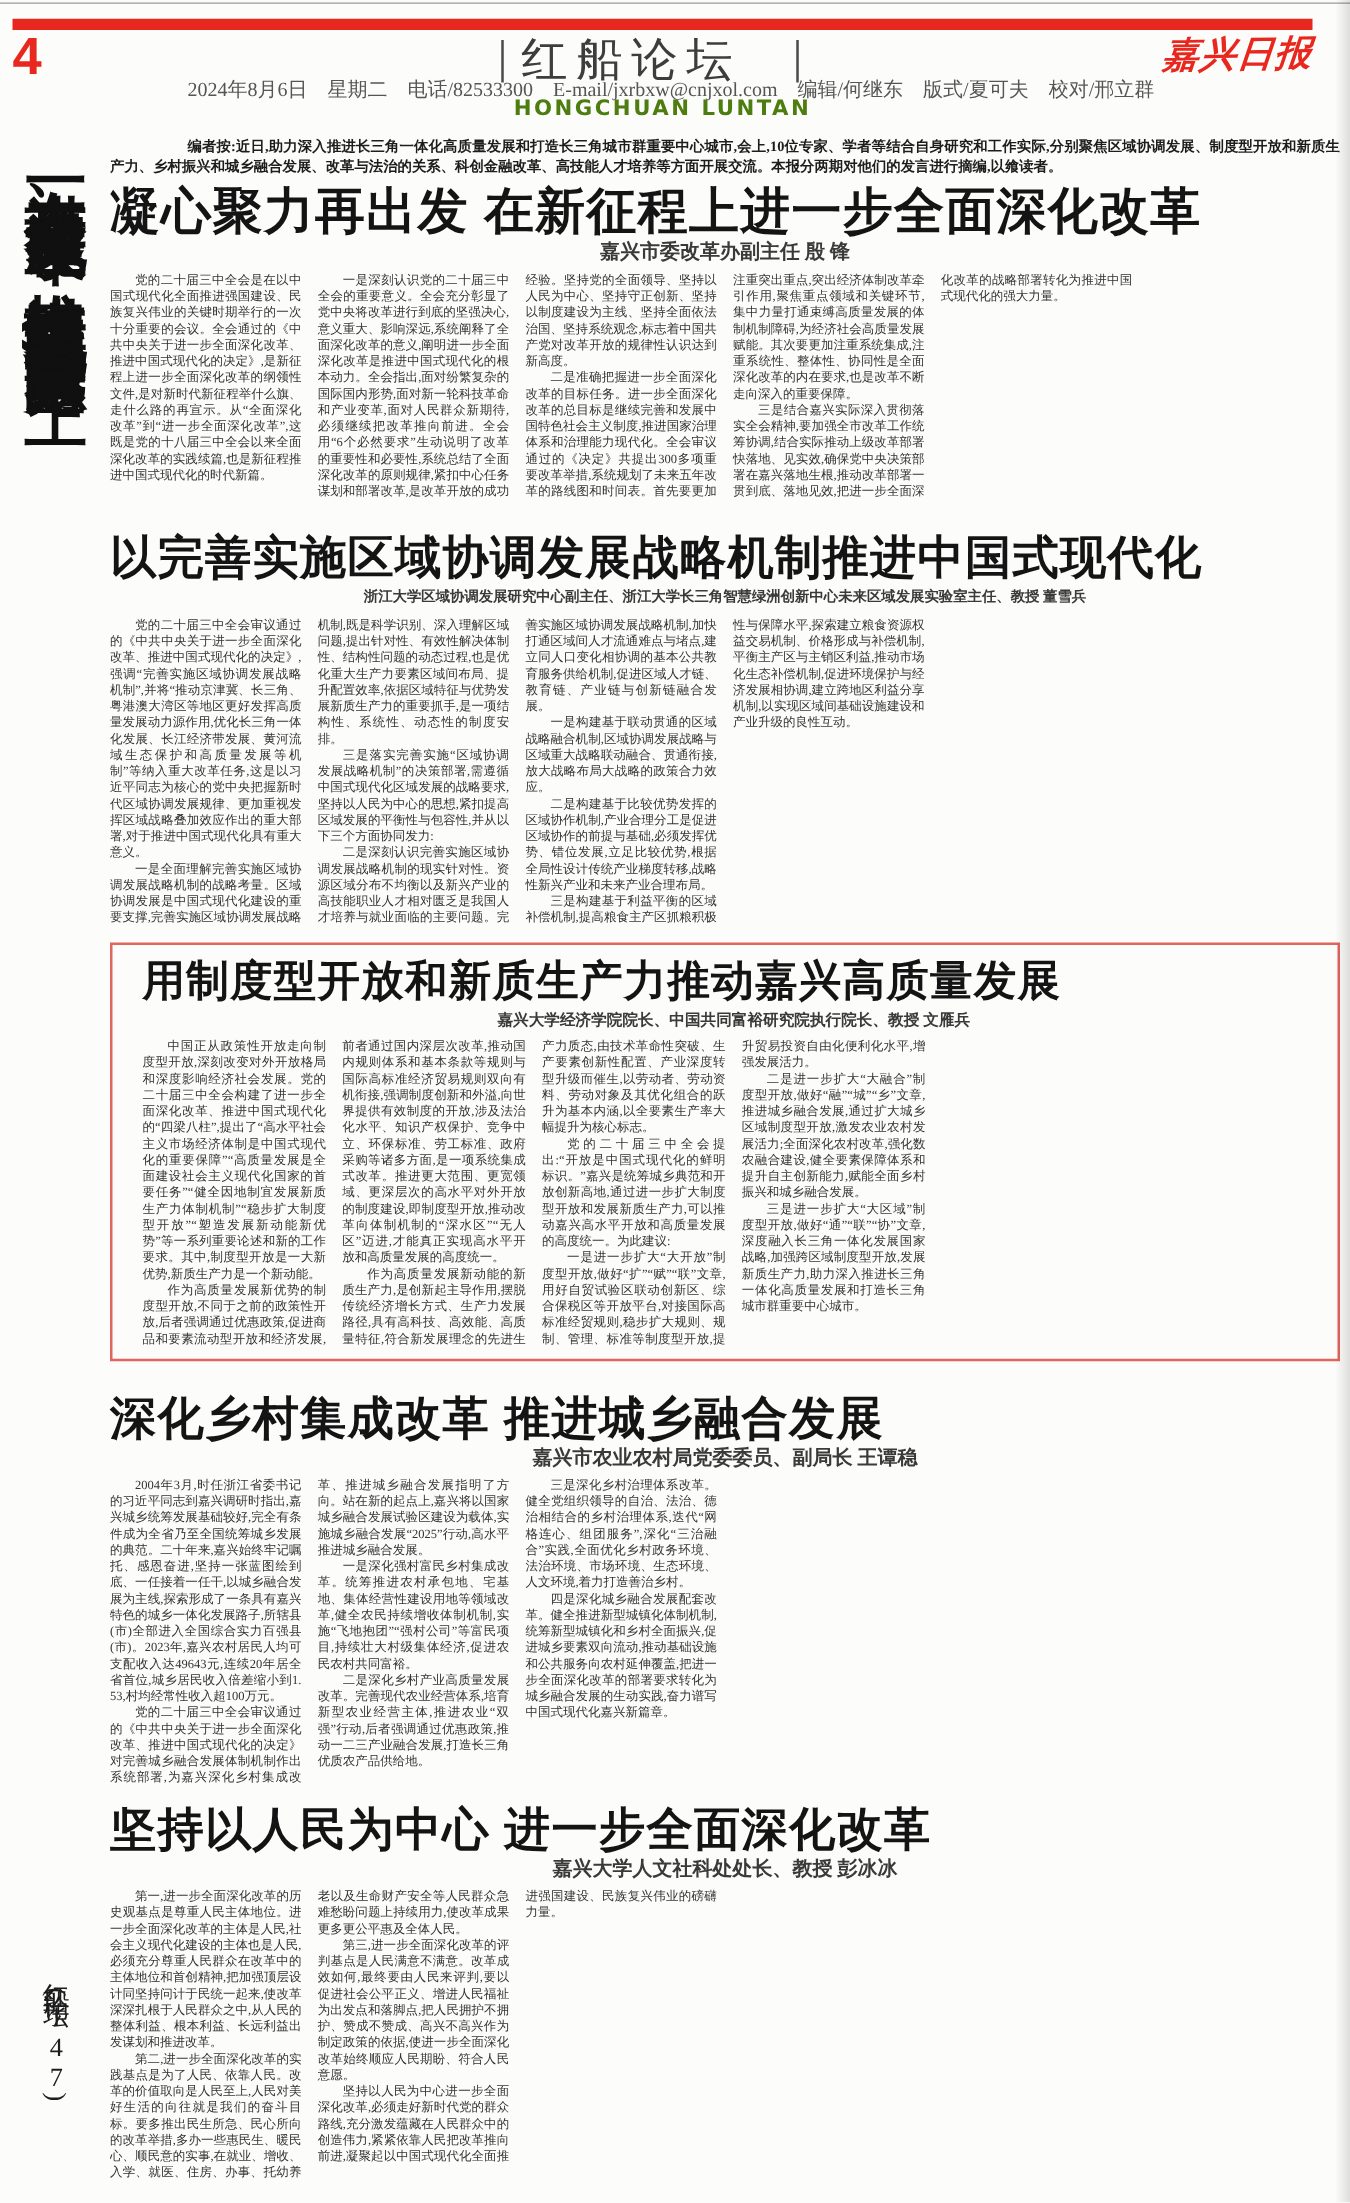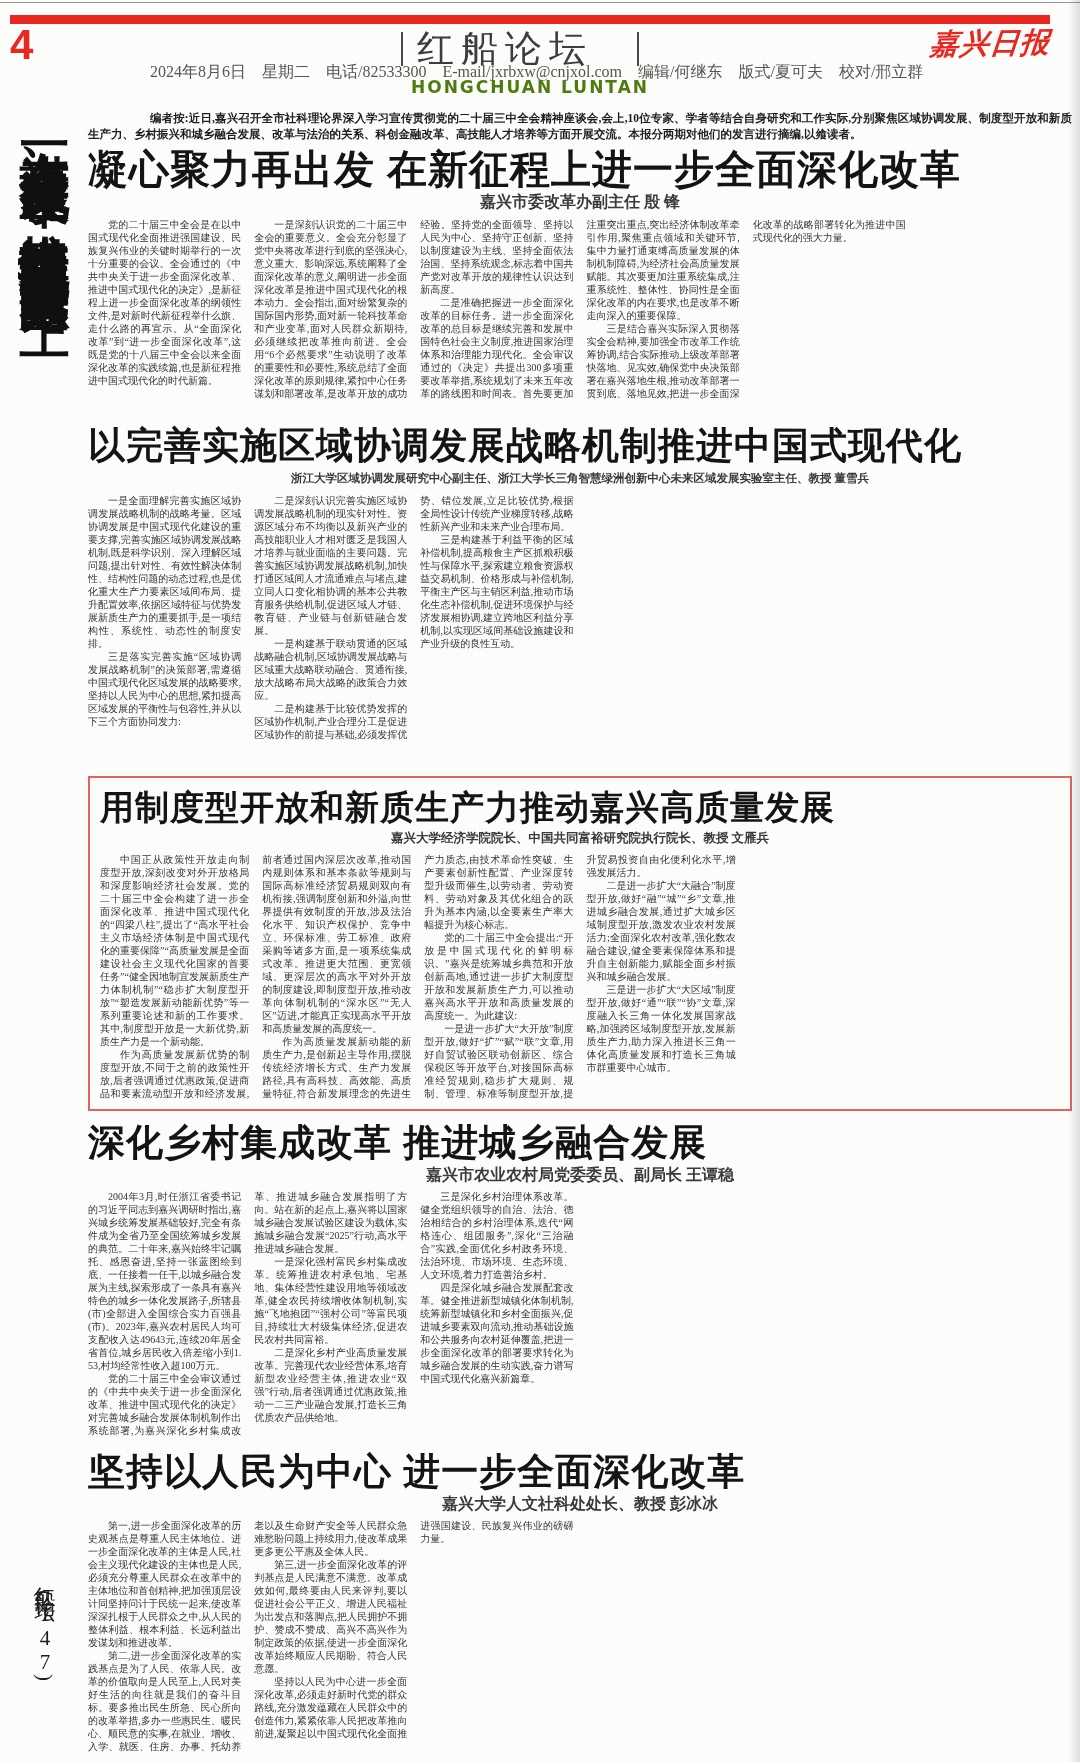--- a/index.html
+++ b/index.html
@@ -45,25 +45,25 @@
   .byline{text-align:center;font-size:16px;font-weight:700;color:#3a3a3a;line-height:20px;}
   .body{column-gap:13px;column-count:6;column-fill:auto;text-align:justify;
     font-size:10px;line-height:13px;color:#333;overflow:hidden;word-break:break-all;}
   .body p{margin:0;text-indent:2em;}
   
   .a1 h2{font-size:40px;line-height:46px;margin-top:2px;}
   .a1 .body{height:192px;margin-top:6px;}
   .a2 h2{font-size:37px;line-height:44px;margin-top:14px;}
   .a2 .byline{font-size:11.5px;}
   .a2 .body{height:256px;margin-top:6px;}
-  .redbox{border:2px solid #e0655c;margin-top:26px;padding:6px 10px 8px 10px;}
+  .redbox{border:2px solid #e0655c;margin-top:4px;padding:6px 10px 8px 24px;}
   .a3 h2{font-size:34px;line-height:42px;margin-top:2px;}
   .a3 .byline{font-size:12.5px;}
   .a3 .body{height:248px;margin-top:5px;}
-  .a4 h2{font-size:37px;line-height:44px;margin-top:10px;}
+  .a4 h2{font-size:37px;line-height:44px;margin-top:24px;}
   .a4 .body{height:248px;margin-top:5px;}
   .a5 h2{font-size:37px;line-height:44px;margin-top:12px;}
   .a5 .body{height:238px;margin-top:5px;}
 </style>
 </head>
 <body>
 
 <div class="topline"></div>
 <div class="redbar"></div>
 <div class="pagenum">4</div>
@@ -76,37 +76,38 @@
 <div class="dateline">2024年8月6日　星期二　电话/82533300　E-mail/jxrbxw@cnjxol.com　编辑/何继东　版式/夏可夫　校对/邢立群</div>
 <div class="mast-latin">HONGCHUAN LUNTAN</div>
 <div class="paper-logo">嘉兴日报</div>
 
 <div class="rail">
   <div class="rail-head">在进一步全面深化改革、推进中国式现代化的嘉兴实践中贡献力量(上)</div>
   <div class="rail-foot"><span>红船论坛(</span><span class="tcu">147</span><span>)</span></div>
 </div>
 
 <div class="main">
-  <p class="ednote"><b>编者按:</b><span>近日,嘉兴召开全市社科理论界深入学习宣传贯彻党的二十届三中全会精神座谈会,会上,10位专家、学者等结合自身研究和工作实际,分别聚焦区域协调发展、制度型开放和新质生产力、乡村振兴和城乡融合发展、改革与法治的关系、科创金融改革、高技能人才培养等方面开展交流。本报分两期对他们的发言进行摘编,以飨读者。</span></p>
+  <p class="ednote"><b>编者按:</b><span>近日,助力深入推进长三角一体化高质量发展和打造长三角城市群重要中心城市,会上,10位专家、学者等结合自身研究和工作实际,分别聚焦区域协调发展、制度型开放和新质生产力、乡村振兴和城乡融合发展、改革与法治的关系、科创金融改革、高技能人才培养等方面开展交流。本报分两期对他们的发言进行摘编,以飨读者。</span></p>
 
   <section class="article a1">
     <h2>凝心聚力再出发  在新征程上进一步全面深化改革</h2>
     <div class="byline">嘉兴市委改革办副主任  殷  锋</div>
     <div class="body">
         <p>党的二十届三中全会是在以中国式现代化全面推进强国建设、民族复兴伟业的关键时期举行的一次十分重要的会议。全会通过的《中共中央关于进一步全面深化改革、推进中国式现代化的决定》,是新征程上进一步全面深化改革的纲领性文件,是对新时代新征程举什么旗、走什么路的再宣示。从“全面深化改革”到“进一步全面深化改革”,这既是党的十八届三中全会以来全面深化改革的实践续篇,也是新征程推进中国式现代化的时代新篇。</p>
         <p>一是深刻认识党的二十届三中全会的重要意义。全会充分彰显了党中央将改革进行到底的坚强决心,意义重大、影响深远,系统阐释了全面深化改革的意义,阐明进一步全面深化改革是推进中国式现代化的根本动力。全会指出,面对纷繁复杂的国际国内形势,面对新一轮科技革命和产业变革,面对人民群众新期待,必须继续把改革推向前进。全会用“6个必然要求”生动说明了改革的重要性和必要性,系统总结了全面深化改革的原则规律,紧扣中心任务谋划和部署改革,是改革开放的成功经验。坚持党的全面领导、坚持以人民为中心、坚持守正创新、坚持以制度建设为主线、坚持全面依法治国、坚持系统观念,标志着中国共产党对改革开放的规律性认识达到新高度。</p>
         <p>二是准确把握进一步全面深化改革的目标任务。进一步全面深化改革的总目标是继续完善和发展中国特色社会主义制度,推进国家治理体系和治理能力现代化。全会审议通过的《决定》共提出300多项重要改革举措,系统规划了未来五年改革的路线图和时间表。首先要更加注重突出重点,突出经济体制改革牵引作用,聚焦重点领域和关键环节,集中力量打通束缚高质量发展的体制机制障碍,为经济社会高质量发展赋能。其次要更加注重系统集成,注重系统性、整体性、协同性是全面深化改革的内在要求,也是改革不断走向深入的重要保障。</p>
         <p>三是结合嘉兴实际深入贯彻落实全会精神,要加强全市改革工作统筹协调,结合实际推动上级改革部署快落地、见实效,确保党中央决策部署在嘉兴落地生根,推动改革部署一贯到底、落地见效,把进一步全面深化改革的战略部署转化为推进中国式现代化的强大力量。</p>
       </div>
   </section>
 
   <section class="article a2">
     <h2>以完善实施区域协调发展战略机制推进中国式现代化</h2>
     <div class="byline">浙江大学区域协调发展研究中心副主任、浙江大学长三角智慧绿洲创新中心未来区域发展实验室主任、教授  董雪兵</div>
     <div class="body">
+        <p>党的二十届三中全会审议通过的《中共中央关于进一步全面深化改革、推进中国式现代化的决定》,强调“完善实施区域协调发展战略机制”,并将“推动京津冀、长三角、粤港澳大湾区等地区更好发挥高质量发展动力源作用,优化长三角一体化发展、长江经济带发展、黄河流域生态保护和高质量发展等机制”等纳入重大改革任务,这是以习近平同志为核心的党中央把握新时代区域协调发展规律、更加重视发挥区域战略叠加效应作出的重大部署,对于推进中国式现代化具有重大意义。</p>
         <p>一是全面理解完善实施区域协调发展战略机制的战略考量。区域协调发展是中国式现代化建设的重要支撑,完善实施区域协调发展战略机制,既是科学识别、深入理解区域问题,提出针对性、有效性解决体制性、结构性问题的动态过程,也是优化重大生产力要素区域间布局、提升配置效率,依据区域特征与优势发展新质生产力的重要抓手,是一项结构性、系统性、动态性的制度安排。</p>
         <p>三是落实完善实施“区域协调发展战略机制”的决策部署,需遵循中国式现代化区域发展的战略要求,坚持以人民为中心的思想,紧扣提高区域发展的平衡性与包容性,并从以下三个方面协同发力:</p>
         <p>二是深刻认识完善实施区域协调发展战略机制的现实针对性。资源区域分布不均衡以及新兴产业的高技能职业人才相对匮乏是我国人才培养与就业面临的主要问题。完善实施区域协调发展战略机制,加快打通区域间人才流通难点与堵点,建立同人口变化相协调的基本公共教育服务供给机制,促进区域人才链、教育链、产业链与创新链融合发展。</p>
         <p>一是构建基于联动贯通的区域战略融合机制,区域协调发展战略与区域重大战略联动融合、贯通衔接,放大战略布局大战略的政策合力效应。</p>
         <p>二是构建基于比较优势发挥的区域协作机制,产业合理分工是促进区域协作的前提与基础,必须发挥优势、错位发展,立足比较优势,根据全局性设计传统产业梯度转移,战略性新兴产业和未来产业合理布局。</p>
         <p>三是构建基于利益平衡的区域补偿机制,提高粮食主产区抓粮积极性与保障水平,探索建立粮食资源权益交易机制、价格形成与补偿机制,平衡主产区与主销区利益,推动市场化生态补偿机制,促进环境保护与经济发展相协调,建立跨地区利益分享机制,以实现区域间基础设施建设和产业升级的良性互动。</p>
       </div>
   </section>
 
   <section class="article a3 redbox">

